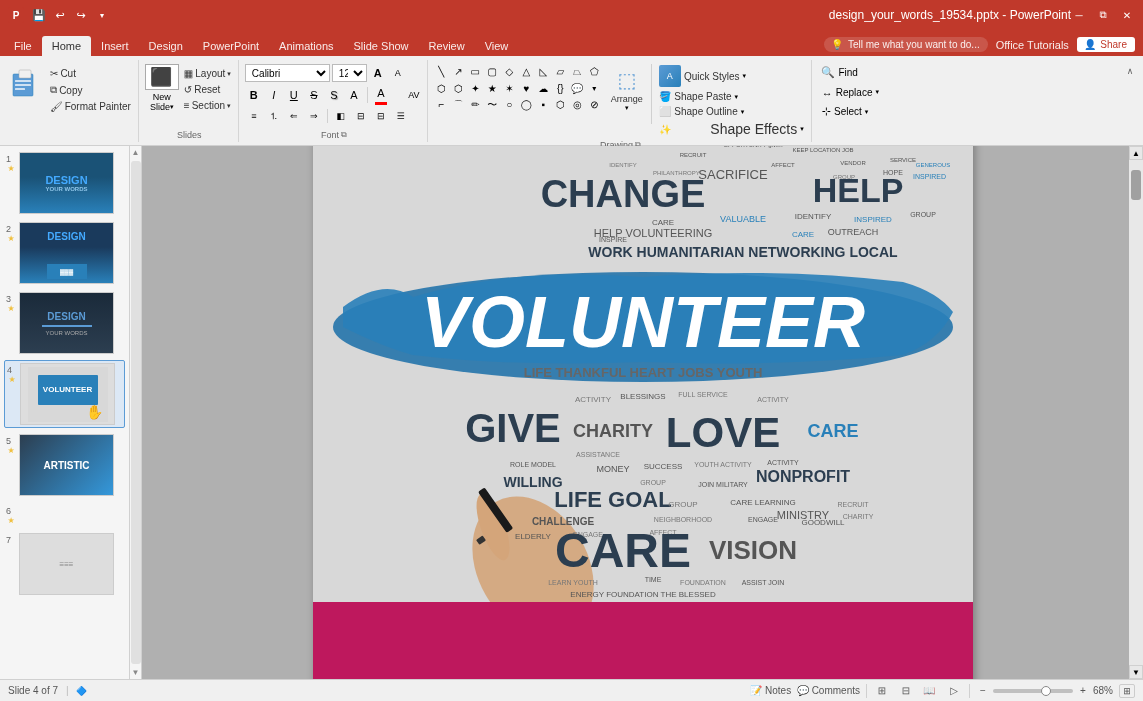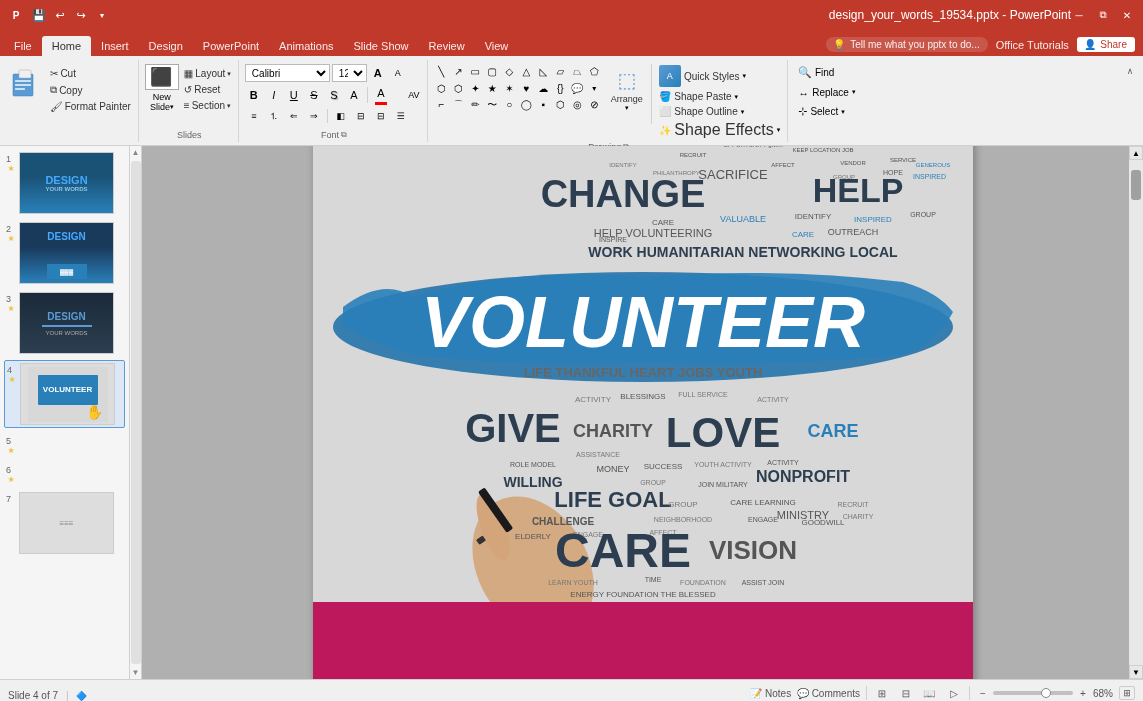--- a/index.html
+++ b/index.html
@@ -45,21 +45,21 @@
     .thumb-artistic { background: linear-gradient(135deg, #2c3e50, #3498db); width: 100%; height: 100%; display: flex; align-items: center; justify-content: center; color: white; font-size: 9px; font-weight: bold; }
     .thumb-thank { background: linear-gradient(135deg, #1a5276, #2980b9); width: 100%; height: 100%; display: flex; align-items: center; justify-content: center; color: white; font-size: 8px; }
     .thumb-scroll { background: #ddd; width: 100%; height: 100%; display: flex; align-items: center; justify-content: center; font-size: 7px; color: #666; }
 
     
     .slide-canvas-area { flex: 1; background: #b0b0b0; display: flex; align-items: center; justify-content: center; position: relative; overflow: hidden; }
     
     .slide-canvas { width: 660px; height: 612px; background: #be185d; box-shadow: 2px 2px 8px rgba(0,0,0,0.3); position: relative; overflow: hidden; }
 
     
-    .status-bar { height: 22px; background: #f0f0f0; border-top: 1px solid #d0d0d0; display: flex; align-items: flex-end; justify-content: space-between; padding: 0 8px; font-size: 10px; color: #555; }
+    .status-bar { height: 22px; background: #f0f0f0; border-top: 1px solid #d0d0d0; display: flex; align-items: center; justify-content: space-between; padding: 0 8px; font-size: 10px; color: #555; }
     .status-left { display: flex; align-items: center; gap: 8px; }
     .status-right { display: flex; align-items: center; gap: 6px; }
     .view-btn { width: 18px; height: 16px; display: flex; align-items: center; justify-content: center; cursor: pointer; border: 1px solid transparent; }
     .zoom-slider { width: 80px; height: 4px; background: #c0c0c0; border-radius: 2px; position: relative; }
     .zoom-handle { width: 10px; height: 10px; background: white; border: 1px solid #888; border-radius: 50%; position: absolute; top: -3px; left: 60%; cursor: pointer; }
     
     
     .qat { display: flex; align-items: center; gap: 3px; }
     .qat-btn { width: 18px; height: 18px; display: flex; align-items: center; justify-content: center; cursor: pointer; font-size: 11px; border-radius: 2px; color: white; }
 
@@ -97,21 +97,21 @@
   <div class="ribbon-tab">Insert</div>
   <div class="ribbon-tab">Design</div>
   <div class="ribbon-tab">PowerPoint</div>
   <div class="ribbon-tab">Animations</div>
   <div class="ribbon-tab">Slide Show</div>
   <div class="ribbon-tab">Review</div>
   <div class="ribbon-tab">View</div>
   <div class="ribbon-tab-right">
     <div class="tell-me">
       <span>💡</span>
-      <span>Tell me what you pptx to do...</span>
+      <span>Tell me what you want to do...</span>
     </div>
     <div class="office-tutorials">Office Tutorials</div>
     <div class="share-btn">
       <span>👤</span>
       <span>Share</span>
     </div>
   </div>
 </div>
 
 <div class="ribbon">
@@ -294,21 +294,21 @@
           <span style="font-size:10px; color:#333;">Shape Paste</span>
           <span style="font-size:7px;">▾</span>
         </div>
         <div style="display:flex; align-items:center; gap:3px; cursor:pointer; padding:1px 3px; border-radius:2px;">
           <span style="font-size:10px;">⬜</span>
           <span style="font-size:10px; color:#333;">Shape Outline</span>
           <span style="font-size:7px;">▾</span>
         </div>
         <div style="display:flex; align-items:center; gap:3px; cursor:pointer; padding:1px 3px; border-radius:2px;">
           <span style="font-size:10px;">✨</span>
-          <span style="font-size:16px; color:#333;">Shape Effects</span>
+          <span style="font-size:14px; color:#333;margin-left:36px;">Shape Effects</span>
           <span style="font-size:7px;">▾</span>
         </div>
       </div>
     </div>
     <div style="font-size:9px; color:#666; text-align:center; padding:2px 0; display:flex; justify-content:center; gap:2px;">
       <span>Drawing</span>
       <span style="font-size:8px; cursor:pointer;">⧉</span>
     </div>
   </div>
 
@@ -403,20 +403,25 @@
           </div>
         </div>
       </div>
     </div>
 
     <div class="slide-thumb">
       <div class="num-col">
         <span class="slide-num">5</span>
         <span class="slide-star">★</span>
       </div>
+      <div class="thumb-img">
+        <div class="thumb-artistic">
+          <span style="font-size:10px; font-weight:bold;">ARTISTIC</span>
+        </div>
+      </div>
     </div>
 
     <div class="slide-thumb">
       <div class="num-col">
         <span class="slide-num">6</span>
         <span class="slide-star">★</span>
       </div>
     </div>
 
     <div class="slide-thumb">

